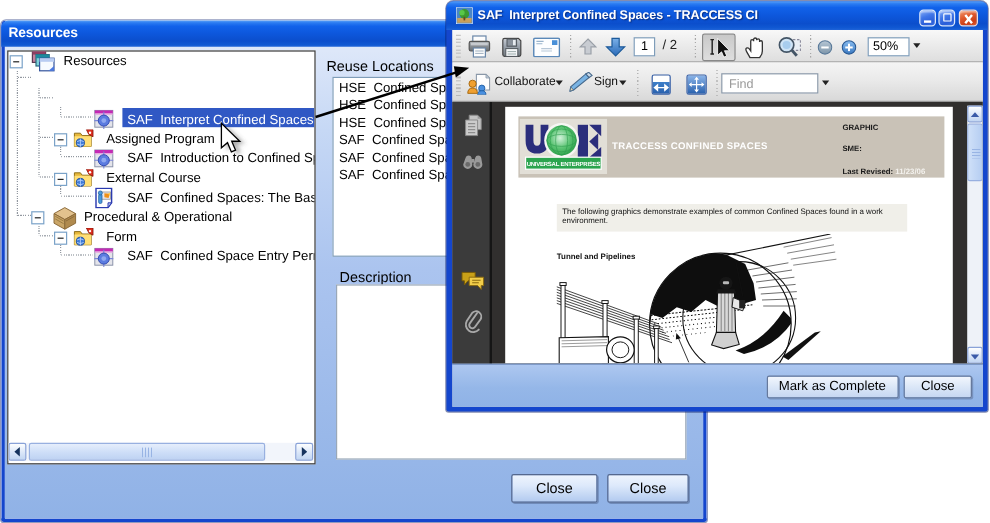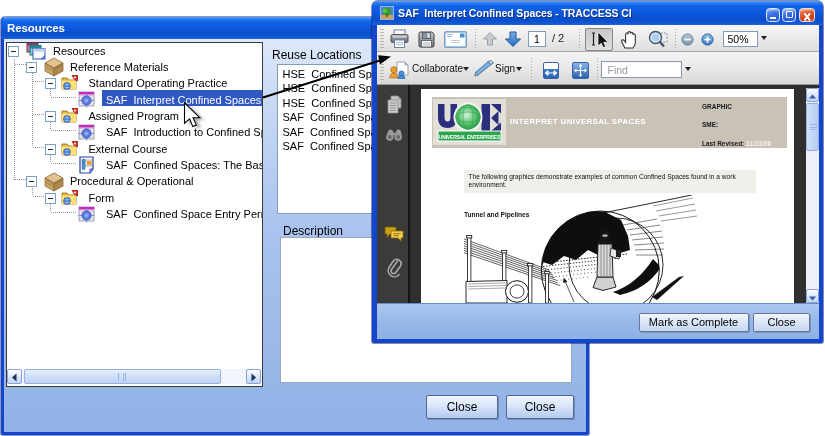--- a/index.html
+++ b/index.html
@@ -66,49 +66,21 @@
         <rect x="3" y="0.5" width="11" height="3" fill="#8e3f62"></rect>
         <rect x="6" y="3.5" width="11" height="9.5" fill="#7fd2da" stroke="#2a6a7e" stroke-width="1"></rect>
         <rect x="6" y="3.5" width="11" height="3" fill="#1e8a9e"></rect>
         <rect x="9" y="6.5" width="12" height="10.5" fill="#f6faff" stroke="#34549c" stroke-width="1"></rect>
         <rect x="9" y="6.5" width="12" height="3" fill="#b8ccf2"></rect>
         <path d="M21,13 L21,17 L16.5,17 Z" fill="#4a78e0"></path>
       </svg>
       <span style="left:46.5px;">Resources</span>
     </div>
 
-    <div class="trow" style="top:16px;">
-      <div class="exp" style="left:19.5px;">
-          <i></i>
-        </div>
-      <svg class="ticon" style="left:35px; top:-2px;" width="24" height="20" viewBox="0 0 24 20">
-        <polygon points="3,6 12,1 21,6 12,11" fill="#e2c28e" stroke="#8a6a3a" stroke-width="0.8"></polygon>
-        <polygon points="3,6 12,11 12,19 3,14" fill="#c9a567" stroke="#8a6a3a" stroke-width="0.8"></polygon>
-        <polygon points="21,6 12,11 12,19 21,14" fill="#b08a4e" stroke="#8a6a3a" stroke-width="0.8"></polygon>
-        <line x1="4" y1="8.2" x2="11" y2="12.2" stroke="#9a7a42" stroke-width="0.8"></line>
-        <line x1="4" y1="10.4" x2="11" y2="14.4" stroke="#9a7a42" stroke-width="0.8"></line>
-        <line x1="13" y1="12.2" x2="20" y2="8.2" stroke="#8a6a3a" stroke-width="0.8"></line>
-      </svg>
-      <span style="left:63.5px;">Reference Materials</span>
-    </div>
-
-    <div class="trow" style="top:32px;">
-      <div class="exp" style="left:38px;">
-          <i></i>
-        </div>
-      <svg class="ticon" style="left:53px; top:0px;" width="22" height="16" viewBox="0 0 22 16">
-        <path d="M2,3 h5 l1.5,2 H16 v9 H2 Z" fill="#e8b93c" stroke="#8a6a14" stroke-width="0.8"></path>
-        <path d="M2,5.5 h14 v8.5 H2 Z" fill="#ffdf76"></path>
-        <polygon points="12,0 17.5,0 17.5,6 14,4" fill="#e03020" stroke="#8a1408" stroke-width="0.7"></polygon>
-        <circle cx="15" cy="2.6" r="1" fill="#fff"></circle>
-        <circle cx="7" cy="11" r="3.4" fill="#3c7ad8" stroke="#1c4a98" stroke-width="0.7"></circle>
-        <path d="M4.2,10 q2.8,-2 5.6,0 M4.2,12 q2.8,2 5.6,0 M7,7.6 v6.8" stroke="#cfe2ff" stroke-width="0.6" fill="none"></path>
-      </svg>
-      <span style="left:82px;">Standard Operating Practice</span>
-    </div>
+
 
     <div class="trow" style="top:49px;">
       <div class="a" style="left:95.5px; top:-1.5px; width:160px; height:15.5px; background:#3058c4;"></div>
       <svg class="ticon" style="left:71px; top:-1px;" width="18" height="17" viewBox="0 0 18 17">
         <rect x="1" y="1" width="15" height="14" fill="#e4e4ea" stroke="#8890a8" stroke-width="0.8"></rect>
         <rect x="1" y="1" width="15" height="2.6" fill="#c42ab4"></rect>
         <rect x="1" y="3.6" width="15" height="1" fill="#e8a0e0"></rect>
         <line x1="8.5" y1="2.2" x2="8.5" y2="16.4" stroke="#7a86d8" stroke-width="0.9"></line>
         <line x1="0.6" y1="9.5" x2="16.4" y2="9.5" stroke="#7a86d8" stroke-width="0.9"></line>
         <circle cx="8.5" cy="9.5" r="4.6" fill="#5c7ce0" stroke="#3048b0" stroke-width="0.8"></circle>
@@ -503,21 +475,21 @@
             </defs>
           <g stroke="#2a9a4a" stroke-width="0.6" fill="none" opacity="0.8">
             <ellipse cx="35" cy="18" rx="5" ry="12.3"></ellipse>
               <ellipse cx="35" cy="18" rx="9.5" ry="12.3"></ellipse>
             <ellipse cx="35" cy="18" rx="12.3" ry="5"></ellipse>
               <ellipse cx="35" cy="18" rx="12.3" ry="9.5"></ellipse>
           </g>
           <rect x="5" y="32" width="63" height="10" fill="#2ba44e" stroke="#fff" stroke-width="1"></rect>
           <text x="36.5" y="39.6" font-family="Liberation Sans, sans-serif" font-size="5" font-weight="bold" fill="#fff" text-anchor="middle" letter-spacing="-0.2">UNIVERSAL ENTERPRISES</text>
         </svg>
-        <div class="a" style="left:89px; top:28px; font-size:8px; font-weight:bold; color:#fff; letter-spacing:0.3px;">INTERPRET UNIVERSAL SPACES</div>
+        <div class="a" style="left:89px; top:28px; font-size:8px; font-weight:bold; color:#fff; letter-spacing:0.3px;">TRACCESS CONFINED SPACES</div>
         <div class="a" style="left:281px; top:14px; font-size:6.5px; font-weight:bold; color:#1a1a1a;">GRAPHIC</div>
         <div class="a" style="left:281px; top:32.5px; font-size:6.5px; font-weight:bold; color:#1a1a1a;">SME:</div>
         <div class="a" style="left:281px; top:51px; font-size:6.5px; font-weight:bold; color:#1a1a1a;">Last Revised: <span style="color:#f4f2ee;">11/23/06</span></div>
 
         <div class="a" style="left:42.5px; top:81px; width:292.5px; height:23px; background:#f0efe9;
              font-size:6.6px; color:#111; padding:3px 4px 0 5px; line-height:8px; white-space:nowrap;">
           The following graphics demonstrate examples of common Confined Spaces found in a work<br>environment.
         </div>
         <div class="a" style="left:43px; top:122.5px; font-size:6.6px; font-weight:bold; color:#111;">Tunnel and Pipelines</div>
         <svg class="a" style="left:34px; top:106.5px;" width="245" height="108" viewBox="0 0 245 108">

